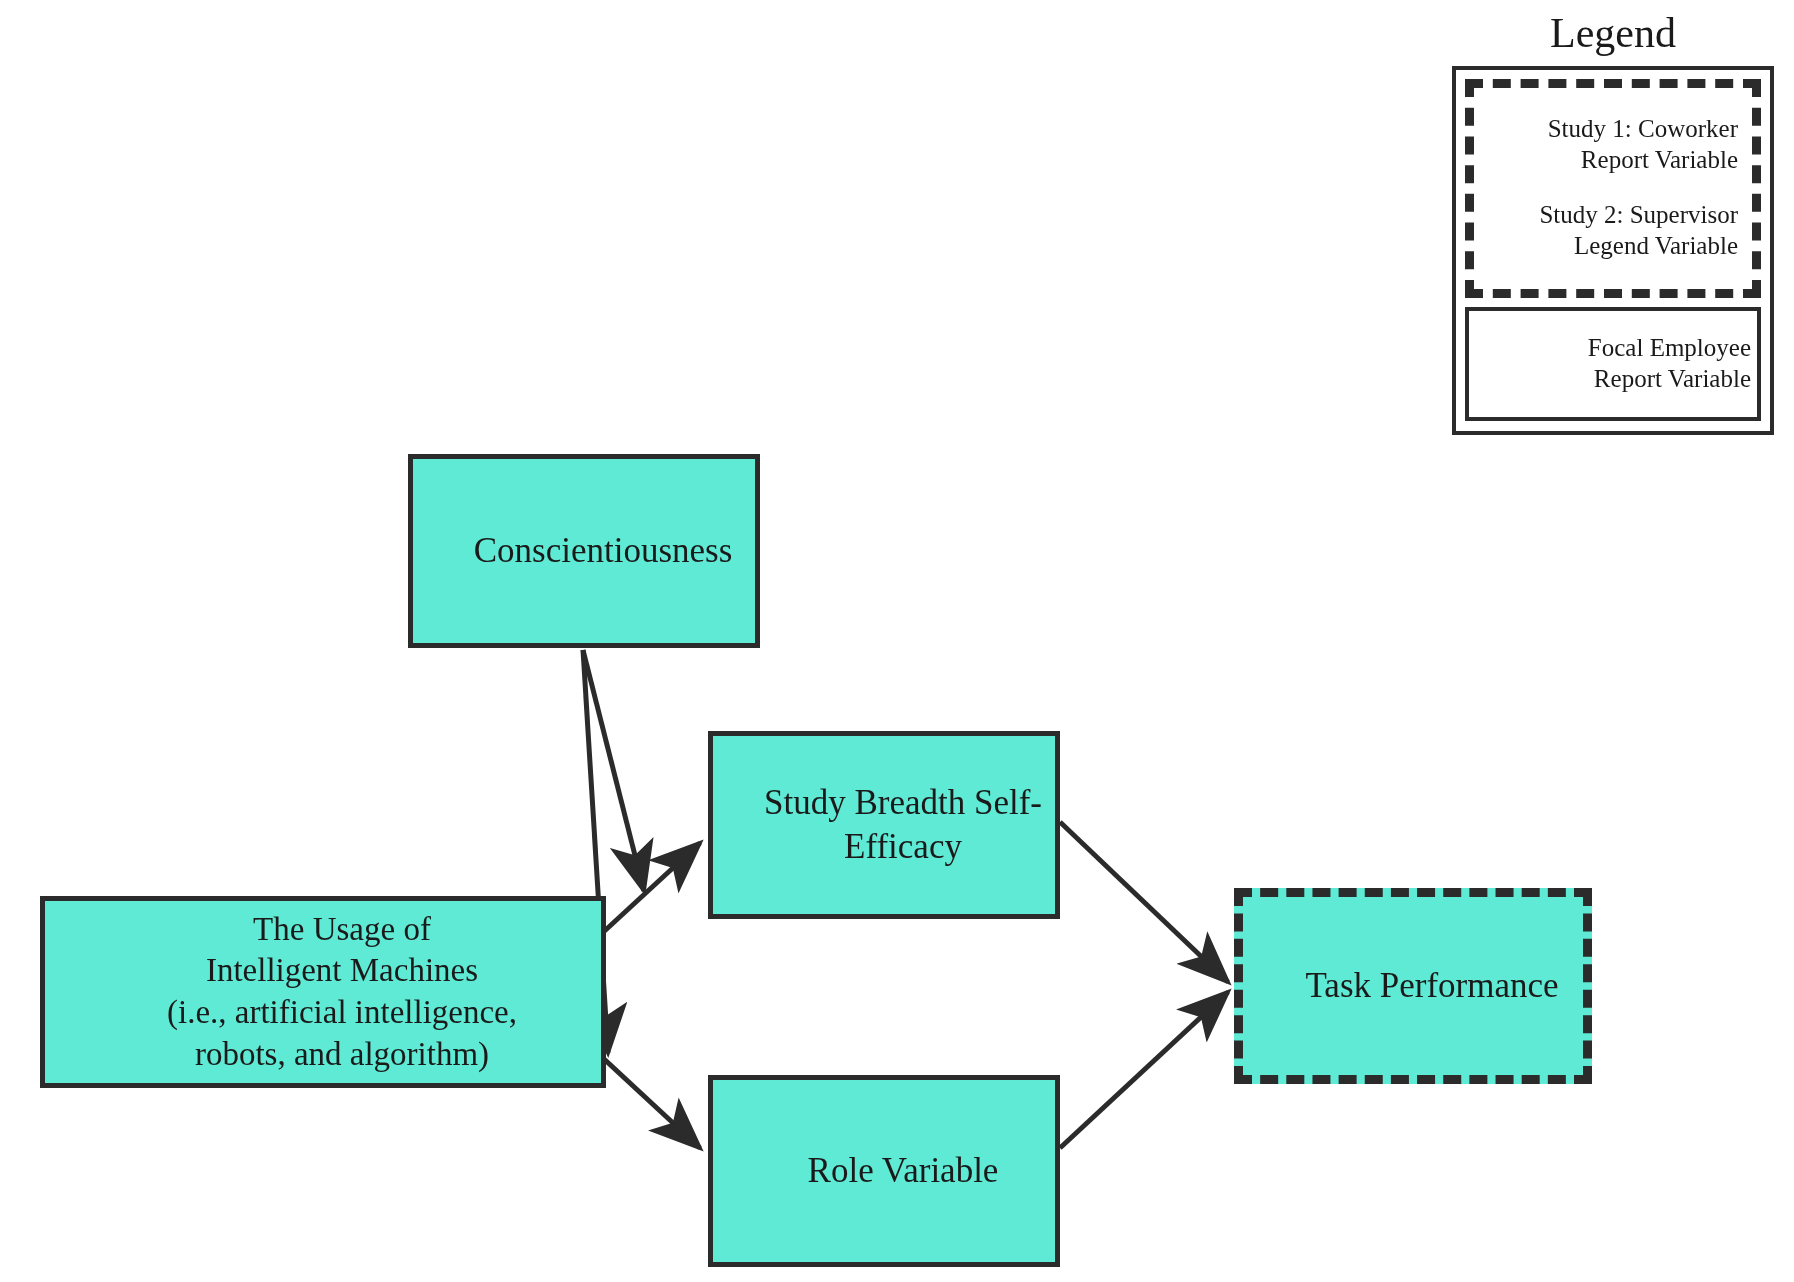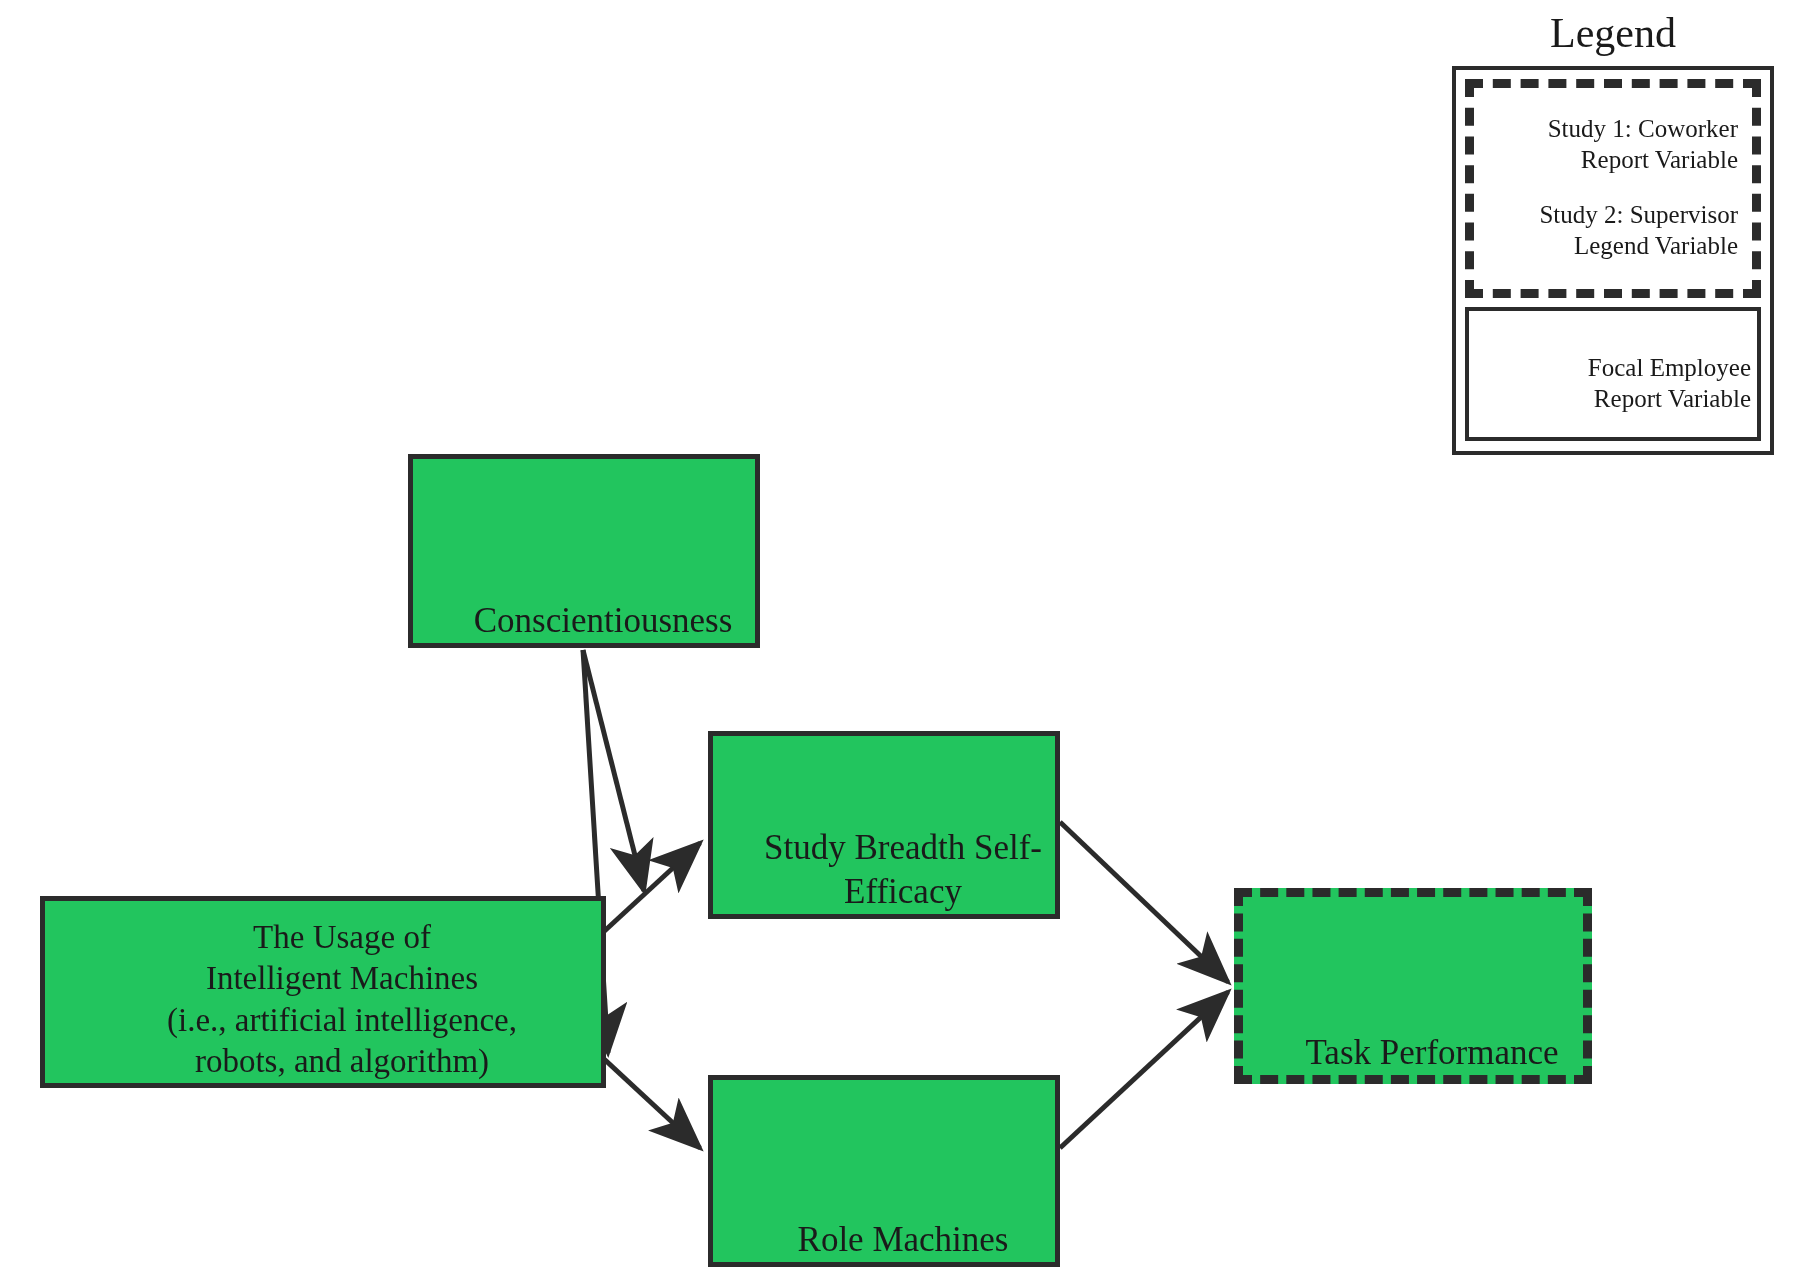--- a/index.html
+++ b/index.html
@@ -23,23 +23,23 @@
     position: absolute;
     left: 0;
     top: 0;
     width: 1794px;
     height: 1282px;
     pointer-events: none;
   }
   .node {
     position: absolute;
     box-sizing: border-box;
-    background: #22c55e;
+    background: #5eead4;
     display: flex;
-    align-items: flex-end;
+    align-items: center;
     justify-content: center;
     text-align: center;
     color: #1a1a1a;
     z-index: 3;
     padding-left: 38px;
   }
   .node-solid {
     border: 5px solid #2b2b2b;
   }
   .node-dashed {
@@ -109,21 +109,20 @@
     color: #1a1a1a;
   }
   #legend-focal-box {
     box-sizing: border-box;
     border: 4px solid #2b2b2b;
     margin-top: 9px;
     padding: 21px 6px 22px 6px;
   }
   #legend-focal-box .legend-entry {
     padding: 0;
-    margin-top: 20px;
   }
 </style>
 </head>
 <body>
 
 <div id="canvas">
 
   <svg class="edges" viewBox="0 0 1794 1282" xmlns="http://www.w3.org/2000/svg">
     <defs>
       <marker id="arrowhead" markerWidth="11" markerHeight="9" refX="10" refY="4.5" orient="auto" markerUnits="strokeWidth">
@@ -154,21 +153,21 @@
   <div class="node node-solid" id="node-conscientiousness">
     <span class="node-label">Conscientiousness</span>
   </div>
 
   <div class="node node-solid" id="node-role-breadth">
     <span class="node-label">Study Breadth Self-
 Efficacy</span>
   </div>
 
   <div class="node node-solid" id="node-role-ambiguity">
-    <span class="node-label">Role Machines</span>
+    <span class="node-label">Role Variable</span>
   </div>
 
   <div class="node node-dashed" id="node-task-performance">
     <span class="node-label">Task Performance</span>
   </div>
 
   <div id="legend">
     <div id="legend-title">Legend</div>
     <div id="legend-outer">
       <div id="legend-dashed-group">

